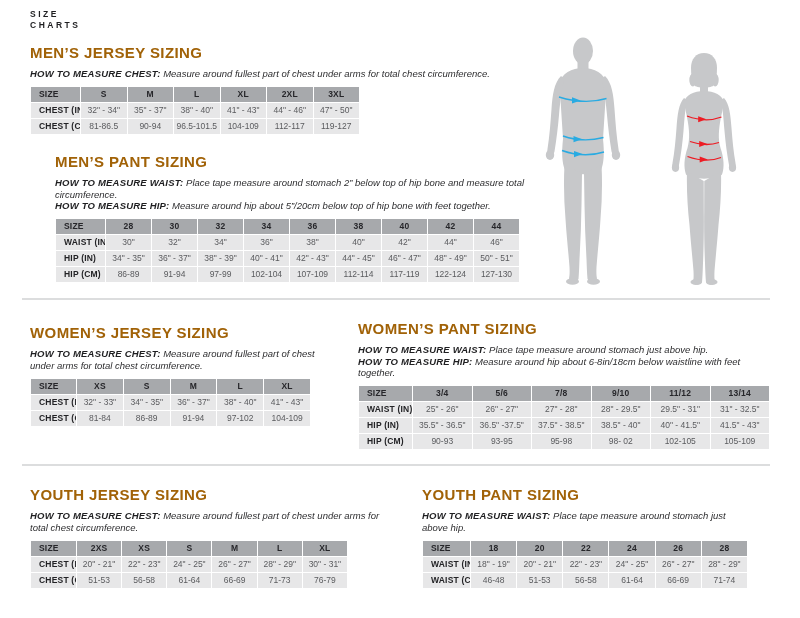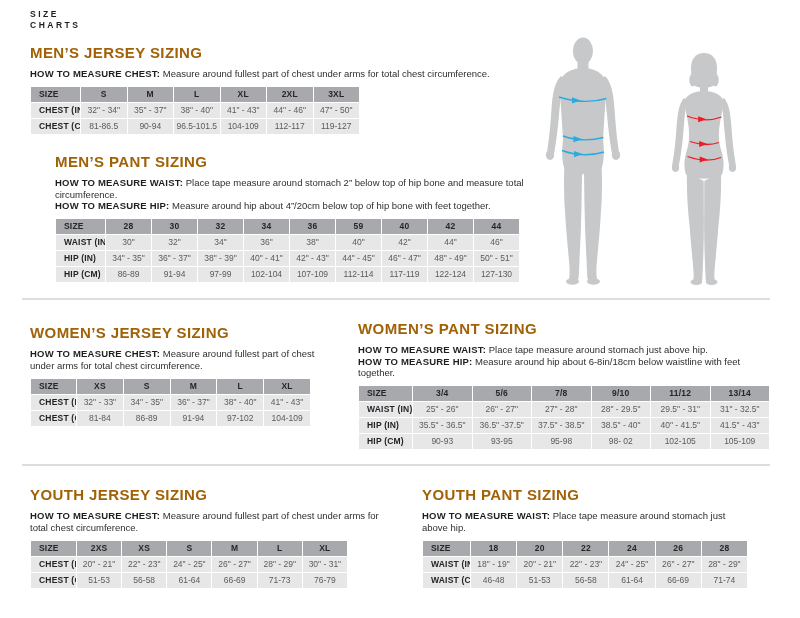--- a/index.html
+++ b/index.html
@@ -5,21 +5,21 @@
   * { margin:0; padding:0; box-sizing:border-box; }
   html,body { background:#ffffff; }
   body { font-family:"Liberation Sans", sans-serif; color:#232326; }
   .page { position:relative; width:800px; height:618px; background:#fff; overflow:hidden;padding-left:48px; }
 
   .brand { position:absolute; left:30px; top:9px; font-size:8.5px; font-weight:bold;
            letter-spacing:2.5px; line-height:11px; color:#1f1f21; }
 
   .sec { position:absolute; }
   .sec h2 { font-size:15px; font-weight:bold; letter-spacing:0.4px; color:#a16207; line-height:18px; }
-  .notes { margin-top:6px; }
+  .notes { margin-top:6px;font-style:italic; }
   .note { font-size:9.5px; line-height:11.5px; color:#2e2e30; }
   .note strong { color:#1f1f21; letter-spacing:0.2px; }
   .notes-tall { min-height:24px; }
 
   table.sizes { border-collapse:collapse; table-layout:fixed; margin-top:6px; }
   table.sizes th, table.sizes td { border:1.5px solid #ffffff; font-size:8.5px; height:16px;
       line-height:15px; text-align:center; padding:0 1px; overflow:hidden; white-space:nowrap; }
   table.sizes thead th { background:#a7a9ac; color:#26262a; font-weight:bold; letter-spacing:0.2px; }
   table.sizes tbody th { background:#e7e7e8; color:#232326; font-weight:bold; letter-spacing:0.2px; }
   table.sizes tbody td { background:#e7e7e8; color:#5a5b5e; font-weight:normal; }
@@ -101,33 +101,33 @@
 
   <section class="sec" id="sec-mens-pant">
     <h2>MEN’S PANT SIZING</h2>
     <div class="notes">
       <p class="note">
         <strong>HOW TO MEASURE WAIST:</strong>
         <span>Place tape measure around stomach 2” below top of hip bone and measure total circumference.</span>
       </p>
       <p class="note">
         <strong>HOW TO MEASURE HIP:</strong>
-        <span>Measure around hip about 4”/20cm below top of hip bone with feet together.</span>
+        <span>Measure around hip about 5”/20cm below top of hip bone with feet together.</span>
       </p>
     </div>
     <table class="sizes t-mens-pant">
         <thead>
           <tr>
             <th>SIZE</th>
             <th>28</th>
             <th>30</th>
             <th>32</th>
             <th>34</th>
             <th>36</th>
-            <th>59</th>
+            <th>38</th>
             <th>40</th>
             <th>42</th>
             <th>44</th>
           </tr>
         </thead>
         <tbody>
           <tr>
             <th>WAIST (IN)</th>
             <td>30"</td>
             <td>32"</td>

